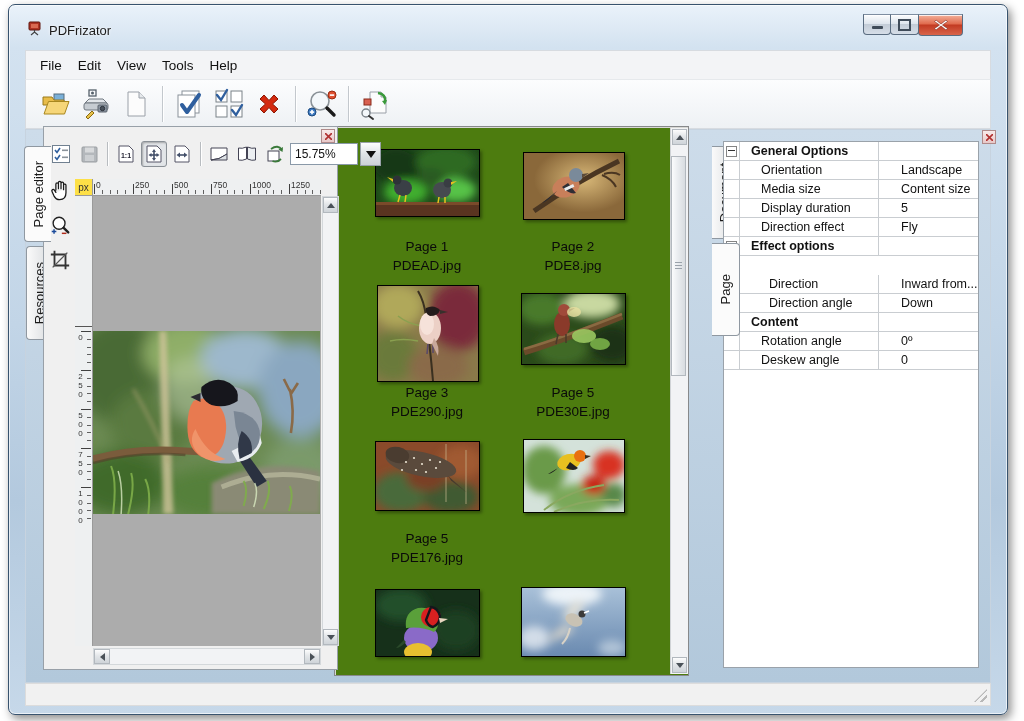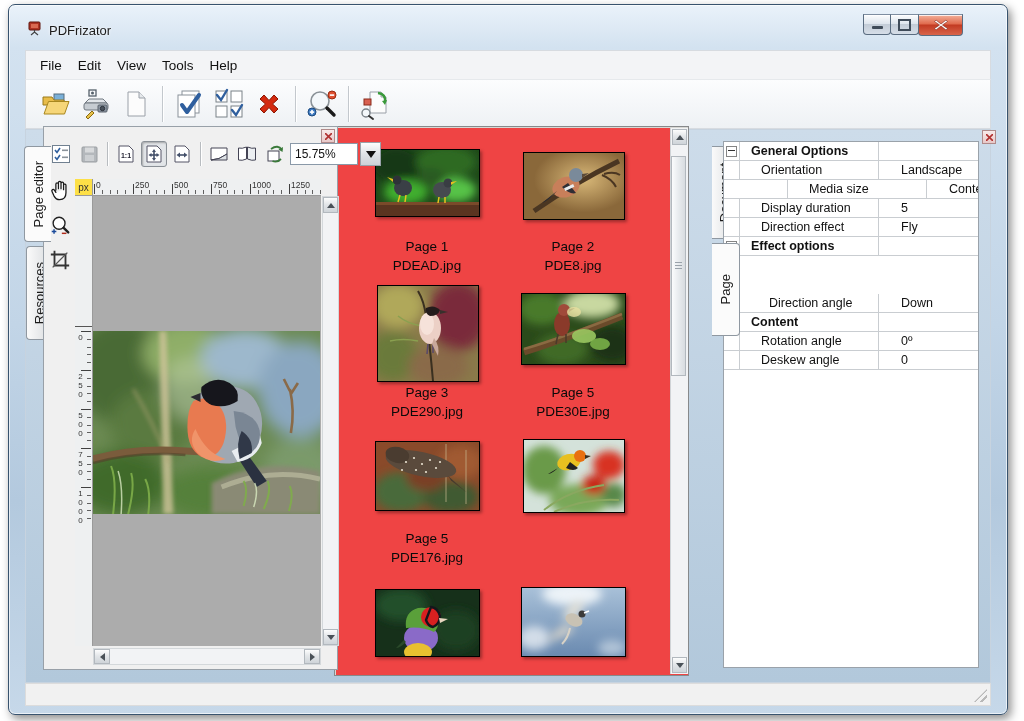--- a/index.html
+++ b/index.html
@@ -71,21 +71,21 @@
   .track-h{background:#f2f3f5;border:1px solid #d4d8db;box-sizing:border-box;}
   .sbtn{background:linear-gradient(180deg,#fdfdfd,#e3e6e9 45%,#cfd4d9);border:1px solid #b2b8be;box-sizing:border-box;
         display:flex;align-items:center;justify-content:center;}
   .tu{width:0;height:0;border-left:4px solid transparent;border-right:4px solid transparent;border-bottom:5px solid #4a5158;}
   .td{width:0;height:0;border-left:4px solid transparent;border-right:4px solid transparent;border-top:5px solid #4a5158;}
   .tl{width:0;height:0;border-top:4px solid transparent;border-bottom:4px solid transparent;border-right:5px solid #4a5158;}
   .tr{width:0;height:0;border-top:4px solid transparent;border-bottom:4px solid transparent;border-left:5px solid #4a5158;}
   .lvscroll{left:278px;top:69px;width:17px;height:450px;}
   .lhscroll{left:49px;top:521px;width:228px;height:17px;}
   
-  .mpanel{left:334px;top:126px;width:355px;height:550px;background:#ef4444;border:1px solid #87898b;box-shadow:inset 1px 1px 0 #d8d8d4;box-sizing:border-box;overflow:hidden;z-index:3;}
+  .mpanel{left:334px;top:126px;width:355px;height:550px;background:#4d7c0f;border:1px solid #87898b;box-shadow:inset 1px 1px 0 #d8d8d4;box-sizing:border-box;overflow:hidden;z-index:3;}
   .thumb{border:1px solid #000;box-shadow:2px 2px 3px rgba(0,0,0,.35);}
   .thumb svg{display:block;width:100%;height:100%;}
   .tlabel{width:140px;text-align:center;font-size:13.5px;color:#0a0a0a;line-height:19px;}
   .mscroll{left:335px;top:1px;width:17px;height:546px;background:#f2f3f5;border-left:1px solid #d0d3d6;}
   .mthumb{left:0px;top:28px;width:15px;height:220px;background:linear-gradient(90deg,#fbfcfd,#e8ebee 50%,#d8dce0);border:1px solid #b2b8be;box-sizing:border-box;}
   .mthumb::after{content:"";position:absolute;left:3px;right:3px;top:50%;margin-top:-4px;height:8px;
                  background:repeating-linear-gradient(180deg,#9aa2aa 0 1px,transparent 1px 3px);}
   
   .rgrid{left:723px;top:141px;width:256px;height:527px;background:#fff;border:1px solid #9aa2aa;box-sizing:border-box;overflow:hidden;z-index:4;}
   .pgrow{left:0;width:254px;height:19px;border-bottom:1px solid #c9cdd1;display:flex;box-sizing:border-box;}
@@ -670,21 +670,21 @@
         <span class="minusbox"></span>
       </div>
     <div class="pg-name">General Options</div>
     <div class="pg-val"></div>
   </div>
   <div class="abs pgrow ind1" style="top:19px;">
     <div class="pg-gutter"></div>
     <div class="pg-name">Orientation</div>
     <div class="pg-val">Landscape</div>
   </div>
-  <div class="abs pgrow ind1" style="top:38px;padding-left:48px;">
+  <div class="abs pgrow ind1" style="top:38px;">
     <div class="pg-gutter"></div>
     <div class="pg-name">Media size</div>
     <div class="pg-val">Content size</div>
   </div>
   <div class="abs pgrow ind1" style="top:57px;">
     <div class="pg-gutter"></div>
     <div class="pg-name">Display duration</div>
     <div class="pg-val">5</div>
   </div>
   <div class="abs pgrow ind1" style="top:76px;">
@@ -692,20 +692,25 @@
     <div class="pg-name">Direction effect</div>
     <div class="pg-val">Fly</div>
   </div>
   <div class="abs pgrow pg-cat" style="top:95px;">
     <div class="pg-gutter">
         <span class="minusbox"></span>
       </div>
     <div class="pg-name">Effect options</div>
     <div class="pg-val"></div>
   </div>
+  <div class="abs pgrow ind2" style="top:133px;">
+    <div class="pg-gutter"></div>
+    <div class="pg-name">Direction</div>
+    <div class="pg-val">Inward from...</div>
+  </div>
   <div class="abs pgrow ind2" style="top:152px;">
     <div class="pg-gutter"></div>
     <div class="pg-name">Direction angle</div>
     <div class="pg-val">Down</div>
   </div>
   <div class="abs pgrow pg-cat" style="top:171px;">
     <div class="pg-gutter">
         <span class="minusbox"></span>
       </div>
     <div class="pg-name">Content</div>

